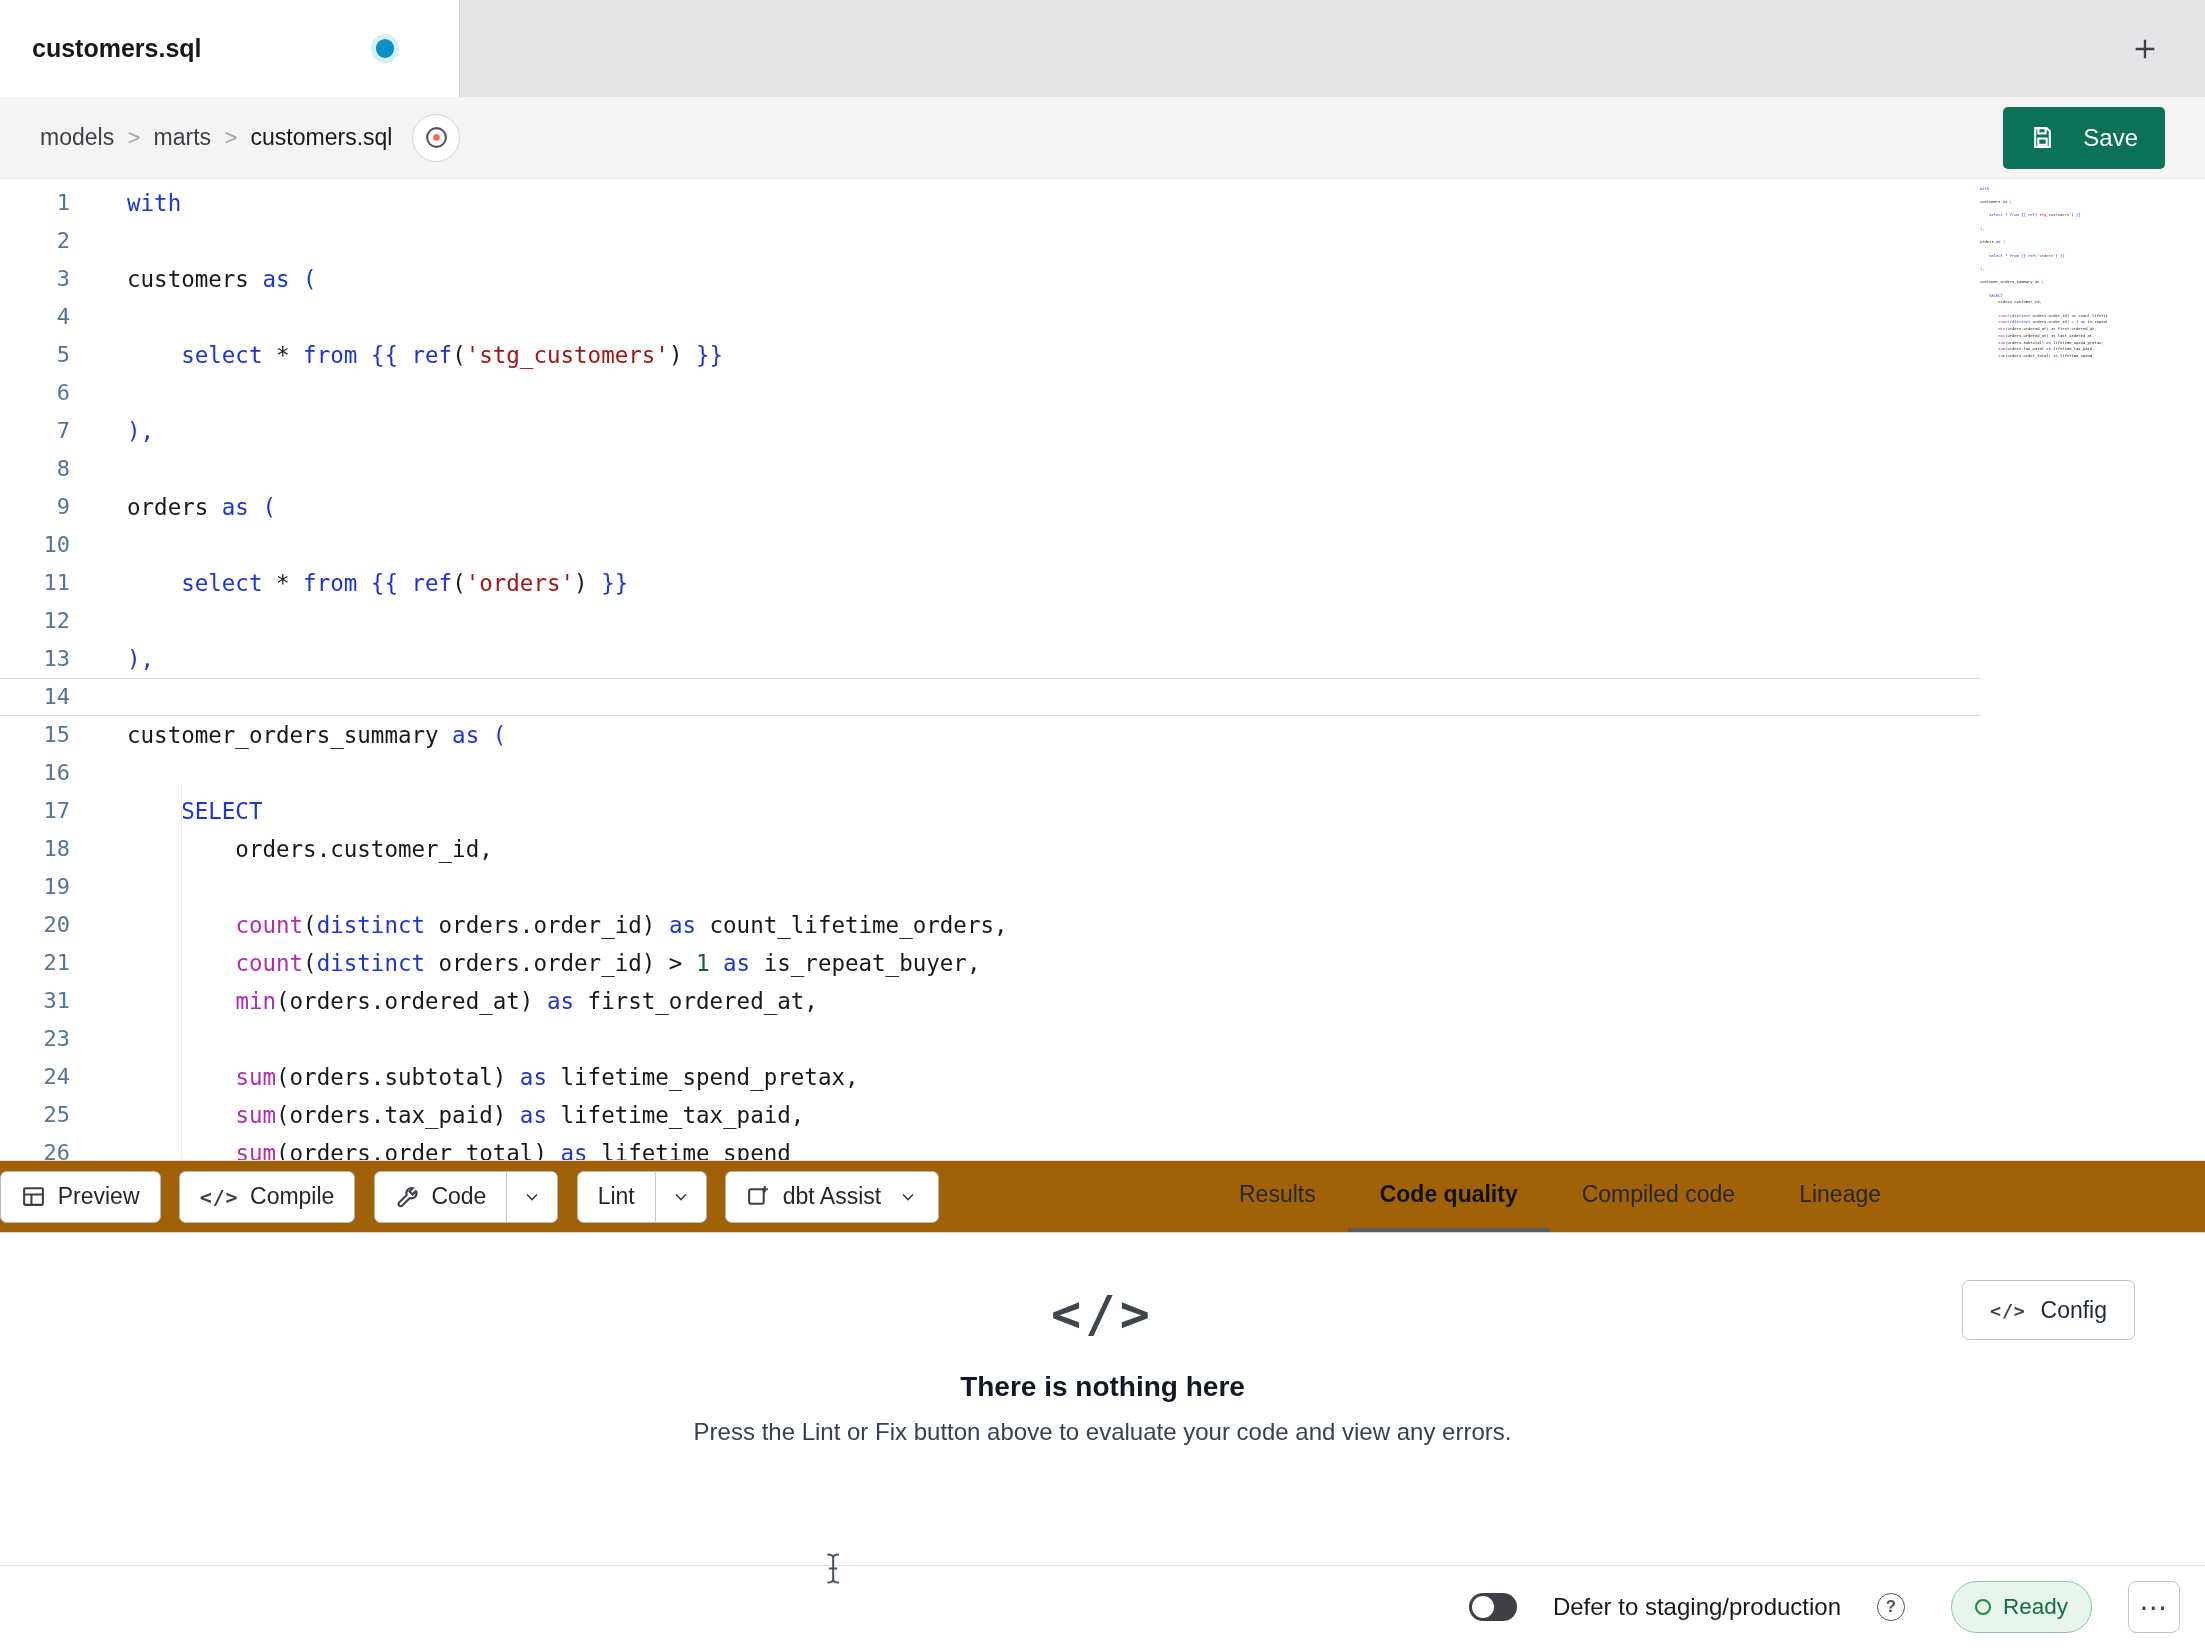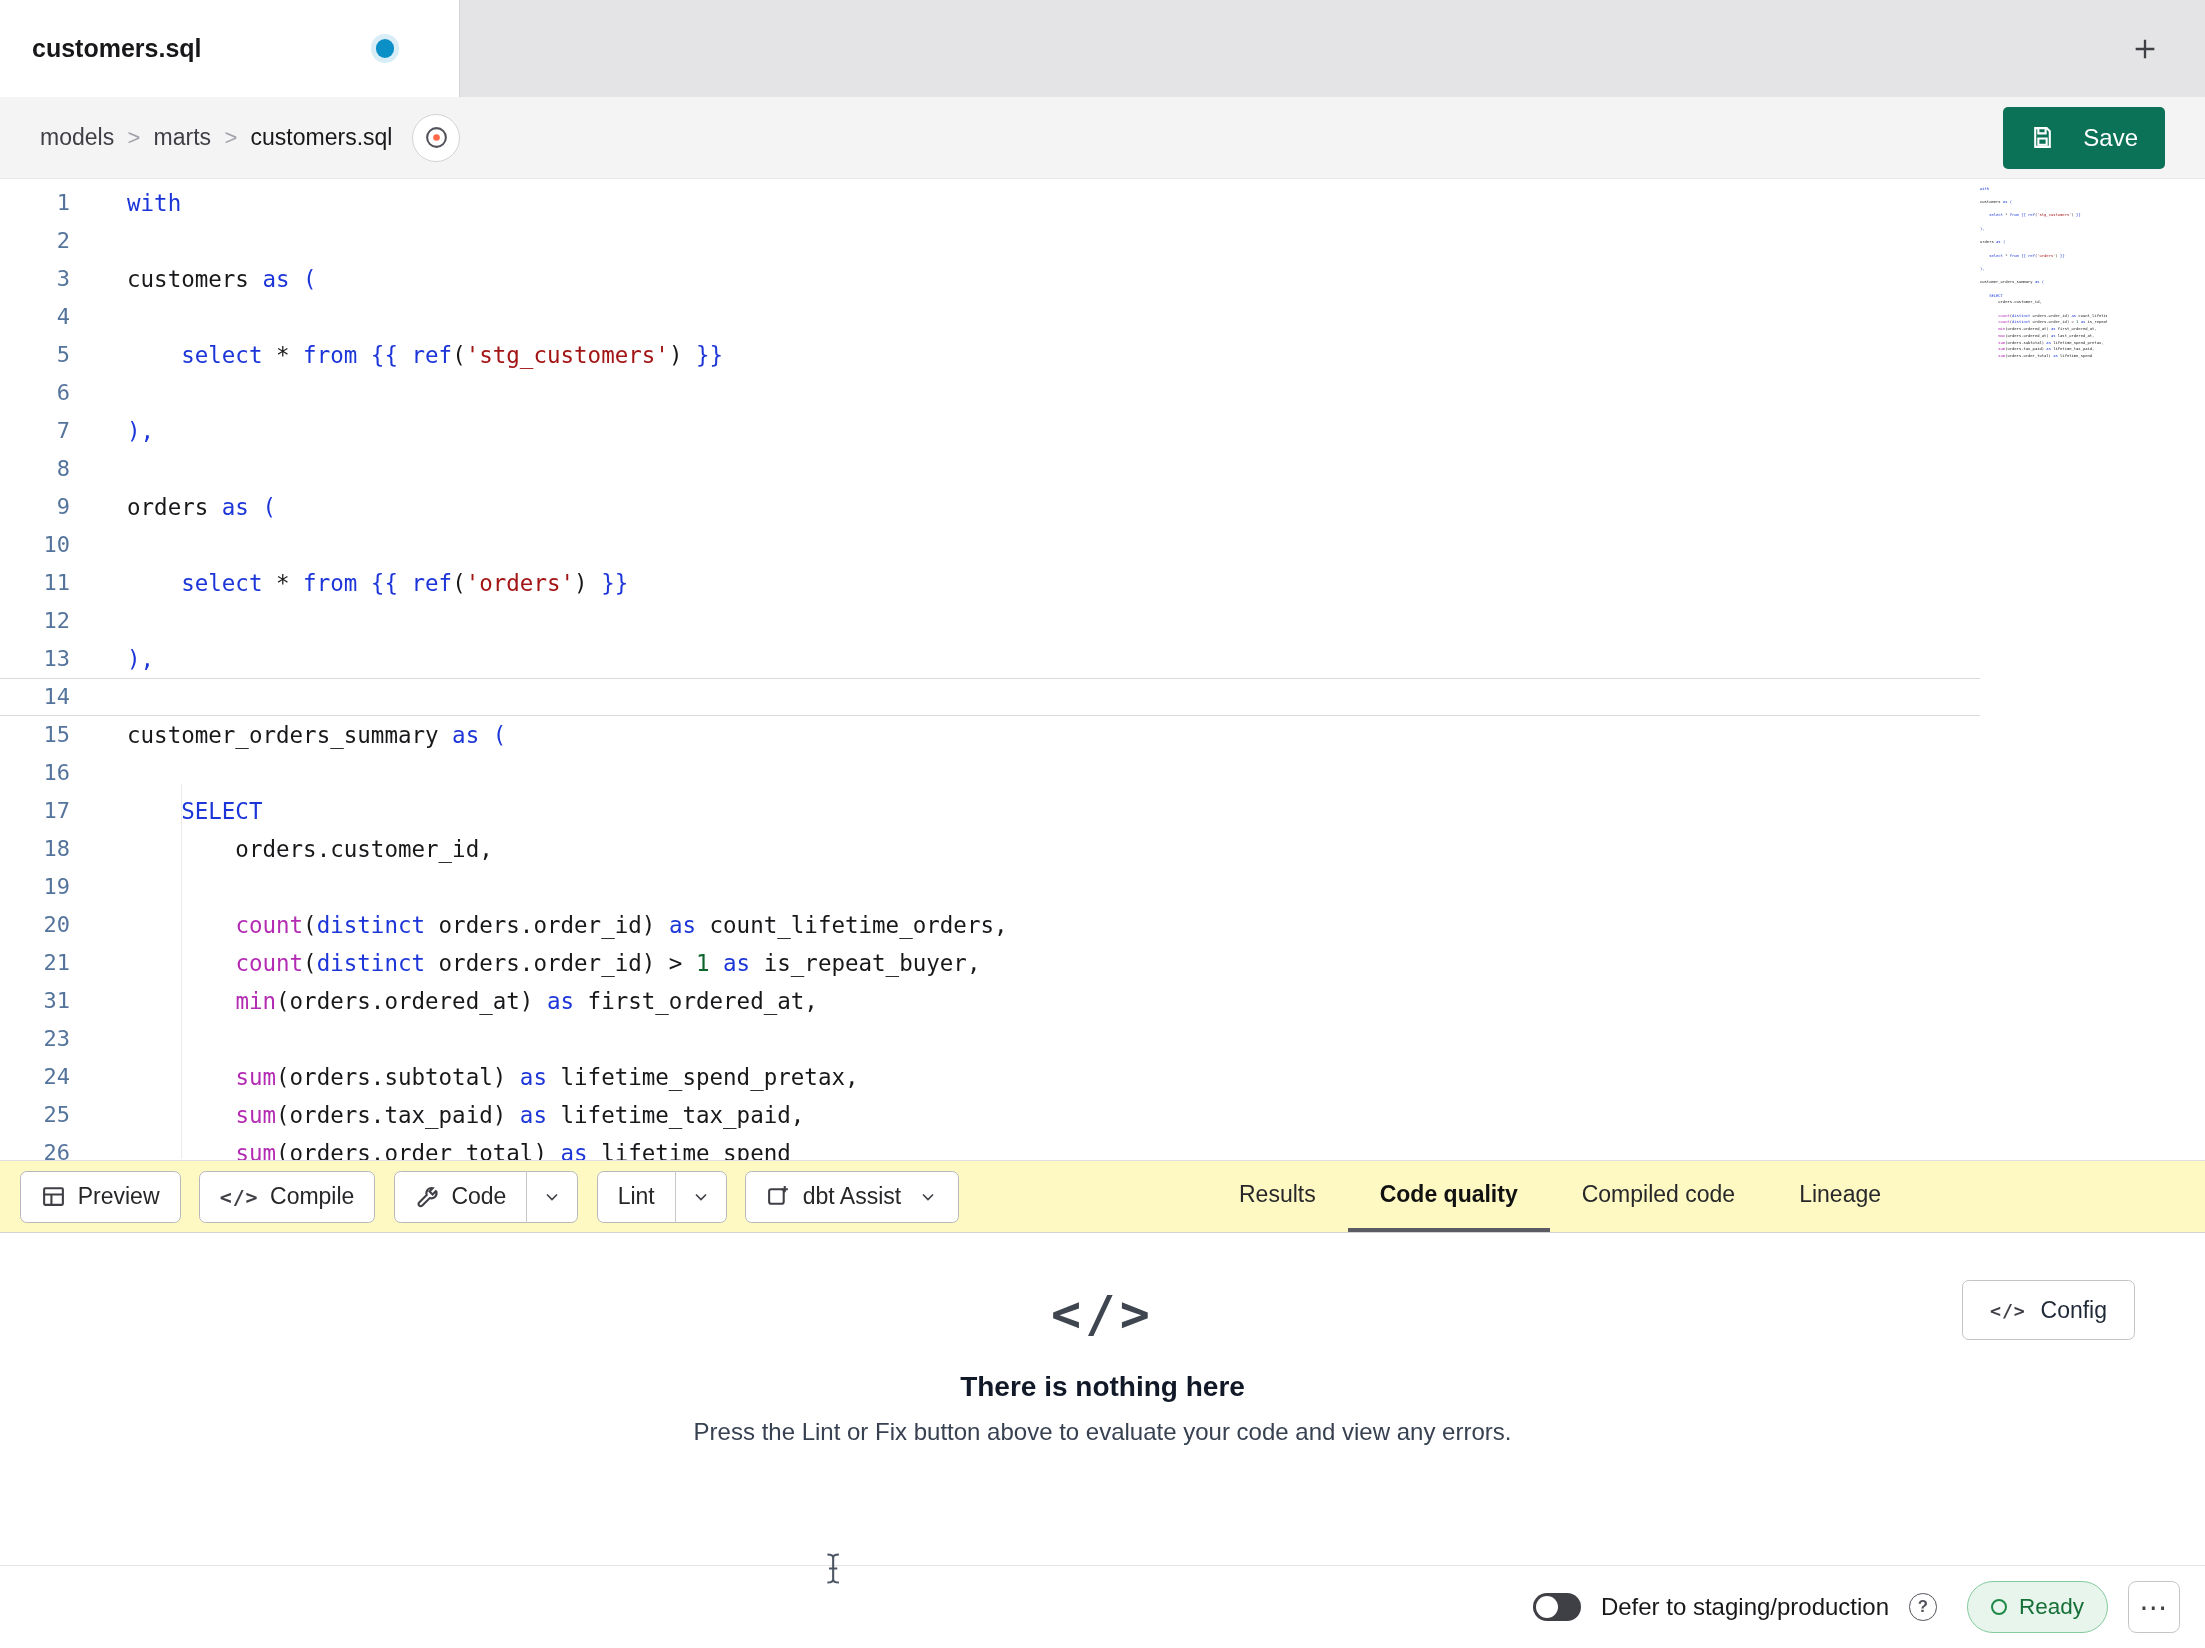--- a/index.html
+++ b/index.html
@@ -40,40 +40,40 @@
   .tok-fn   { color:#b32bb3; }
   .tok-str  { color:#a31515; }
   .tok-num  { color:#0d652d; }
   .tok-id   { color:#18181b; }
   .tok-punc { color:#18181b; }
   .indent-guide { position:absolute; left:181px; top:605px; width:0.8px; height:375px; background:#ebebed; }
   .minimap { position:absolute; top:6.7px; right:98px; width:127px; font-size:3.8px; line-height:6.7px; white-space:pre; overflow:hidden; }
   .mini-row { height:6.7px; }
 
   
-  .toolbar { height:73px; flex:none; background:#fef9c3; border-top:0.8px solid #e0e0e2; border-bottom:0.8px solid #d2d2d6; display:flex; align-items:stretch; padding-left:20px; }
+  .toolbar { height:73px; flex:none; background:#a16207; border-top:0.8px solid #e0e0e2; border-bottom:0.8px solid #d2d2d6; display:flex; align-items:stretch; }
   .btn { display:flex; align-items:center; gap:11.7px; height:52px; align-self:center; padding:0 20px; background:#fff; border:0.8px solid #b8b8bc; border-radius:6.7px; font-size:23px; color:#27272a; margin-right:18.3px; }
   .btn .chev-sec { border-left:0.8px solid #c8c8cc; margin-left:8.3px; padding-left:15px; height:52px; display:flex; align-items:center; margin-right:-5px; }
   .btn .chev-plain { margin-left:5px; display:flex; align-items:center; }
   .icon { display:flex; align-items:center; justify-content:center; color:#3f3f46; }
   .code-glyph { font-family:"DejaVu Sans Mono", monospace; font-weight:700; font-size:20px; letter-spacing:0.8px; color:#3f3f46; }
   .ptabs { margin-left:auto; margin-right:292px; display:flex; align-items:stretch; }
   .ptab { display:flex; align-items:center; padding:0 32px; font-size:23px; color:#27272a; border-bottom:4.2px solid transparent; }
   .ptab.active { font-weight:700; color:#111; border-bottom-color:#5b5b63; }
 
   
   .panel { height:332px; flex:none; position:relative; background:#fff; display:flex; flex-direction:column; align-items:center; }
   .empty-icon { margin-top:52px; font-family:"DejaVu Sans Mono", monospace; font-size:50px; font-weight:700; color:#3f4650; letter-spacing:4.2px; }
   .empty-title { margin-top:28px; font-size:28px; font-weight:700; color:#111827; }
   .empty-sub { margin-top:15px; font-size:24px; color:#374151; }
   .config-btn { position:absolute; top:47px; right:70px; height:60px; display:flex; align-items:center; gap:15px; padding:0 27px; border:0.8px solid #c4c4c8; border-radius:6.7px; background:#fff; font-size:23px; color:#1f2937; }
   .config-btn .code-glyph { font-size:18.3px; }
 
   
-  .statusbar { height:83px; flex:none; border-top:0.8px solid #e4e4e7; background:#fff; display:flex; align-items:center; justify-content:flex-end; gap:20px; padding:0 25px; }
+  .statusbar { height:83px; flex:none; border-top:0.8px solid #e4e4e7; background:#fff; display:flex; align-items:center; justify-content:flex-end; gap:36px; padding:0 25px; }
   .toggle { width:48px; height:28px; border-radius:14px; background:#3f3f46; position:relative; flex:none; }
   .toggle .knob { position:absolute; left:3.3px; top:3.3px; width:22px; height:22px; border-radius:50%; background:#fff; }
   .defer-label { font-size:24px; color:#18181b; }
   .help { width:27.5px; height:27.5px; border-radius:50%; border:1.7px solid #52525b; color:#52525b; font-size:16.7px; font-weight:700; display:flex; align-items:center; justify-content:center; }
   .ready { display:flex; align-items:center; gap:11.7px; background:#e8f5ec; border:1.7px solid #86cb9e; border-radius:833px; height:52px; padding:0 23px; font-size:22.5px; color:#166f38; margin-left:10px; }
   .ready-circle { width:16.7px; height:16.7px; border:2.5px solid #1f8a48; border-radius:50%; }
   .more { width:52px; height:52px; border:0.8px solid #c4c4c8; border-radius:8.3px; background:#fff; display:flex; align-items:center; justify-content:center; color:#3f3f46; font-size:28px; letter-spacing:1.7px; }
 
   .ibeam { position:absolute; left:824px; top:1552px; color:#4b5563; }
 </style>

